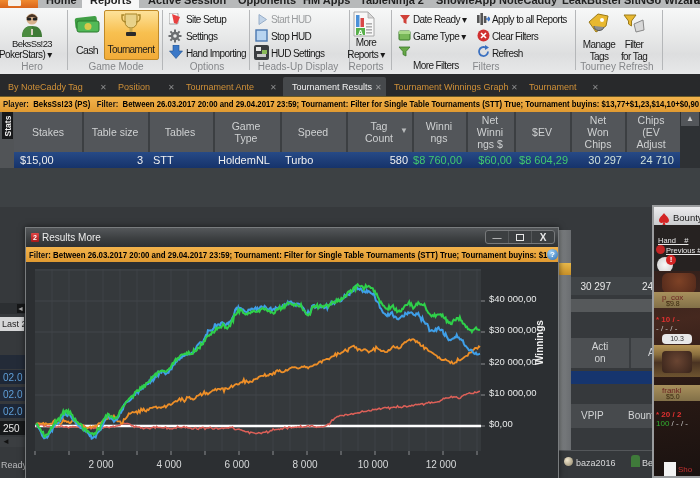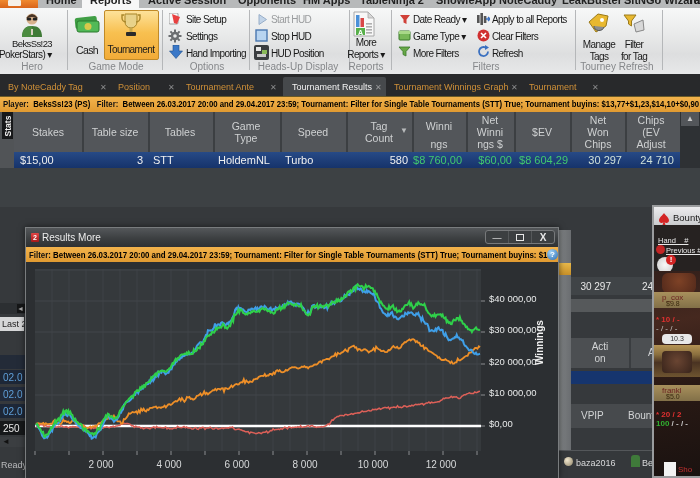--- a/index.html
+++ b/index.html
@@ -135,28 +135,28 @@
 
 <span class="abs tx" style="left:87px;top:44px;transform:translateX(-50%);font-size:10.5px">Cash</span>
 <span class="abs tx" style="left:131px;top:44px;transform:translateX(-50%);font-size:10px">Tournament</span>
 
 <span class="abs" style="left:186px;top:14px">Site Setup</span>
 <span class="abs" style="left:186px;top:31px">Settings</span>
 <span class="abs" style="left:186px;top:48px">Hand Importing</span>
 
 <span class="abs" style="left:271px;top:14px;color:#9a9c9e">Start HUD</span>
 <span class="abs" style="left:271px;top:31px">Stop HUD</span>
-<span class="abs" style="left:271px;top:48px">HUD Position</span>
+<span class="abs" style="left:271px;top:48px">HUD Settings</span>
 
 <span class="abs tx" style="left:366px;top:37px;transform:translateX(-50%)">More</span>
 <span class="abs tx" style="left:366px;top:49px;transform:translateX(-50%)">Reports ▾</span>
 
 <span class="abs" style="left:413px;top:14px">Date Ready ▾</span>
 <span class="abs" style="left:413px;top:31px">Game Type ▾</span>
-<span class="abs" style="left:413px;top:48px">More Filters</span>
+<span class="abs" style="left:413px;top:60px">More Filters</span>
 
 <span class="abs" style="left:492px;top:14px">Apply to all Reports</span>
 <span class="abs" style="left:492px;top:31px">Clear Filters</span>
 <span class="abs" style="left:492px;top:48px">Refresh</span>
 
 <span class="abs tx" style="left:599px;top:39px;transform:translateX(-50%)">Manage</span>
 <span class="abs tx" style="left:599px;top:51px;transform:translateX(-50%)">Tags</span>
 <span class="abs tx" style="left:634px;top:39px;transform:translateX(-50%)">Filter</span>
 <span class="abs tx" style="left:634px;top:51px;transform:translateX(-50%)">for Tag</span>
 </div>
@@ -206,21 +206,21 @@
 <div class="abs tx" style="top:112px;left:0;width:700px;height:40px;font-size:10.5px;color:#cfd1d2">
     <span class="abs tx" style="left:48px;top:14px;transform:translateX(-50%)">Stakes</span>
     <span class="abs tx" style="left:115px;top:14px;transform:translateX(-50%)">Table size</span>
     <span class="abs tx" style="left:180px;top:14px;transform:translateX(-50%)">Tables</span>
     <span class="abs tx" style="left:246px;top:8px;transform:translateX(-50%)">Game</span>
     <span class="abs tx" style="left:246px;top:20px;transform:translateX(-50%)">Type</span>
     <span class="abs tx" style="left:313px;top:14px;transform:translateX(-50%)">Speed</span>
     <span class="abs tx" style="left:379px;top:8px;transform:translateX(-50%)">Tag</span>
     <span class="abs tx" style="left:379px;top:20px;transform:translateX(-50%)">Count</span>
     <span class="abs tx" style="left:439px;top:8px;transform:translateX(-50%)">Winni</span>
-    <span class="abs tx" style="left:439px;top:26px;transform:translateX(-50%)">ngs</span>
+    <span class="abs tx" style="left:439px;top:20px;transform:translateX(-50%)">ngs</span>
     <span class="abs tx" style="left:490px;top:2px;transform:translateX(-50%)">Net</span>
     <span class="abs tx" style="left:490px;top:14px;transform:translateX(-50%)">Winni</span>
     <span class="abs tx" style="left:490px;top:26px;transform:translateX(-50%)">ngs $</span>
     <span class="abs tx" style="left:542px;top:14px;transform:translateX(-50%)">$EV</span>
     <span class="abs tx" style="left:598px;top:2px;transform:translateX(-50%)">Net</span>
     <span class="abs tx" style="left:598px;top:14px;transform:translateX(-50%)">Won</span>
     <span class="abs tx" style="left:598px;top:26px;transform:translateX(-50%)">Chips</span>
     <span class="abs tx" style="left:651px;top:2px;transform:translateX(-50%)">Chips</span>
     <span class="abs tx" style="left:651px;top:14px;transform:translateX(-50%)">(EV</span>
     <span class="abs tx" style="left:651px;top:26px;transform:translateX(-50%)">Adjust</span>
@@ -413,18 +413,18 @@
       <div class="abs tx" style="left:12px;top:29px;font-size:7px;color:#3a2a10">$9.8</div>
       <div class="abs tx" style="left:2px;top:44px;font-size:8px;color:#e03030;font-weight:bold">* 10 / -</div>
       <div class="abs tx" style="left:2px;top:53px;font-size:8px;color:#c8c8c8">- / - / -</div>
       <div class="abs" style="left:8px;top:63px;width:30px;height:10px;background:#e8e8e8;border-radius:4px;font-size:7px;color:#333;text-align:center;line-height:10px">10.3</div>
       <div class="abs" style="left:0;top:74px;width:46px;height:32px;background:linear-gradient(#b59455,#8a6f3e 30%,#4a3322 55%,#6e5430)"></div>
         <div class="abs" style="left:8px;top:80px;width:30px;height:22px;background:radial-gradient(circle at 50% 45%,#6a4532,#38241b);border-radius:4px"></div>
       <div class="abs" style="left:0;top:114px;width:46px;height:16px;background:linear-gradient(#a8905c,#827048)"></div>
       <div class="abs tx" style="left:8px;top:115px;font-size:8px;color:#6b1f1f">frankl</div>
       <div class="abs tx" style="left:12px;top:122px;font-size:7px;color:#3a2a10">$5.0</div>
       <div class="abs tx" style="left:2px;top:139px;font-size:8px;color:#e03030;font-weight:bold">* 20 / 2</div>
-      <div class="abs tx" style="left:2px;top:148px;font-size:8px;color:#30b030;font-weight:bold">100 <span style="color:#c8c8c8">/ - / -</span></div>
+      <div class="abs tx" style="left:2px;top:148px;font-size:8px;color:#30b030;font-weight:normal">100 <span style="color:#c8c8c8">/ - / -</span></div>
       <div class="abs" style="left:10px;top:191px;width:12px;height:14px;background:#f2f2f2"></div>
       <div class="abs tx" style="left:24px;top:194px;font-size:8px;color:#c03030">Sho</div>
     </div>
   </div>
 </div>
 
 </body></html>

